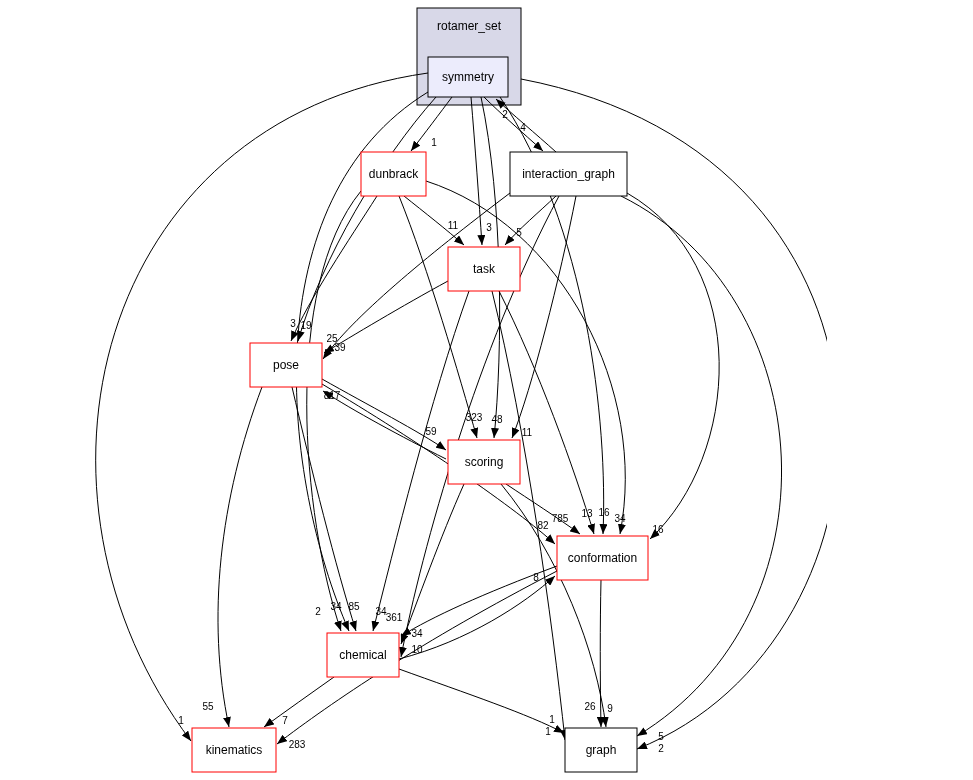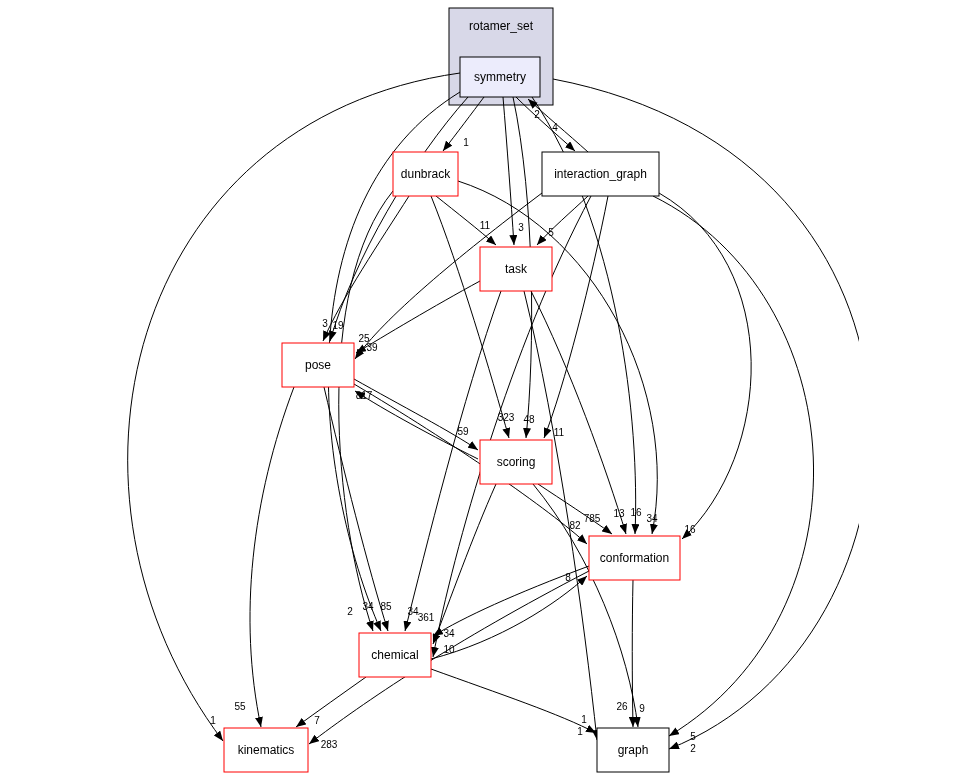--- a/index.html
+++ b/index.html
@@ -1,17 +1,17 @@
 <!DOCTYPE html>
 <html><head>
 <meta charset="utf-8">
 <style>
   html,body{margin:0;padding:0;background:#ffffff;}
   .canvas{width:827px;height:780px;position:relative;background:#ffffff;
-          font-family:"Liberation Sans",sans-serif;overflow:hidden;padding-left:32px;}
+          font-family:"Liberation Sans",sans-serif;overflow:hidden;}
   svg{display:block;}
   .node-label{font-size:12px;fill:#000000;}
   .cluster-label{font-size:12px;fill:#000000;}
   .edge-label{font-size:10px;fill:#000000;}
 </style>
 </head>
 <body>
 
 <div class="canvas">
   <svg width="973" height="780" viewBox="0 0 973 780">

